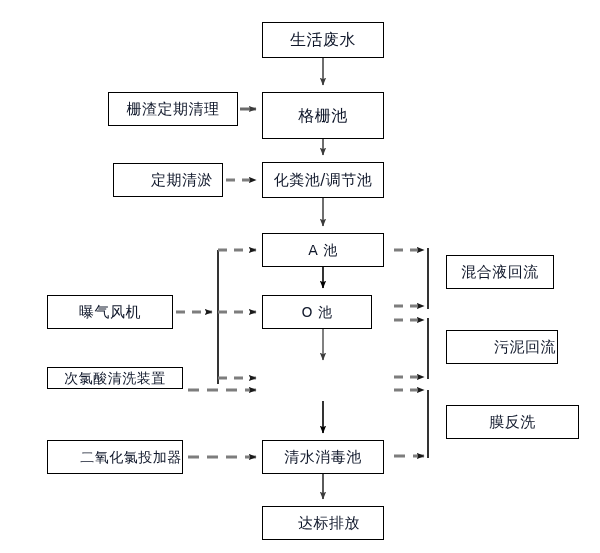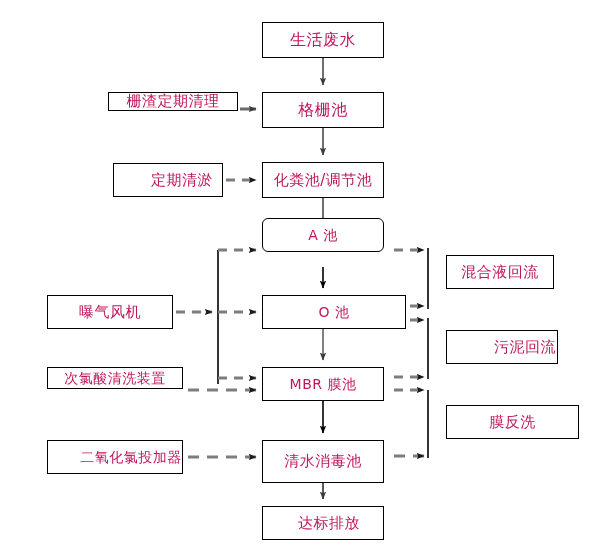--- a/index.html
+++ b/index.html
@@ -14,21 +14,21 @@
   svg.edges{position:absolute;left:0;top:0;width:600px;height:553px;pointer-events:none;}
 
   .node{
     position:absolute;
     box-sizing:border-box;
     border:1px solid #000000;
     background:#ffffff;
     display:flex;
     align-items:center;
     justify-content:center;
-    color:#be185d;
+    color:#0f172a;
     font-size:15px;
     letter-spacing:0.5px;
     white-space:nowrap;
     line-height:1;
   }
   .node .lbl{display:block;}
   .node.mono{font-family:"DejaVu Sans","Liberation Sans",sans-serif;}
 </style>
 </head>
 <body>
@@ -92,49 +92,46 @@
       <line x1="428" y1="390" x2="428" y2="458" stroke="#000000" stroke-width="1.6"></line>
       <line x1="394" y1="390" x2="424" y2="390" stroke="#7d7d7d" stroke-width="3" stroke-dasharray="9 7" marker-end="url(#arrDash)"></line>
       <line x1="394" y1="456" x2="424" y2="456" stroke="#7d7d7d" stroke-width="3" stroke-dasharray="11 8" marker-end="url(#arrDash)"></line>
     </g>
   </svg>
 
   <div class="node" style="left:262px;top:22px;width:122px;height:36px;font-size:16px;">
     <span class="lbl">生活废水</span>
   </div>
 
-  <div class="node" style="left:262px;top:92px;width:122px;height:36px;font-size:16px;">
+  <div class="node" style="left:262px;top:92px;width:122px;height:47px;font-size:16px;">
     <span class="lbl">格栅池</span>
   </div>
 
   <div class="node" style="left:262px;top:162px;width:122px;height:36px;font-size:15px;">
     <span class="lbl">化粪池/调节池</span>
   </div>
 
-  <div class="node mono" style="left:262px;top:218px;width:122px;height:34px;font-size:14px;border-radius:6px;">
+  <div class="node mono" style="left:262px;top:233px;width:122px;height:34px;font-size:14px;">
     <span class="lbl">A 池</span>
   </div>
 
-  <div class="node mono" style="left:262px;top:295px;width:144px;height:34px;font-size:14px;">
+  <div class="node mono" style="left:262px;top:295px;width:110px;height:34px;font-size:14px;">
     <span class="lbl">O 池</span>
   </div>
 
-  <div class="node mono" style="left:262px;top:367px;width:122px;height:34px;font-size:14px;">
-    <span class="lbl">MBR 膜池</span>
-  </div>
 
-  <div class="node" style="left:262px;top:440px;width:122px;height:43px;font-size:15px;">
+  <div class="node" style="left:262px;top:440px;width:122px;height:34px;font-size:15px;">
     <span class="lbl">清水消毒池</span>
   </div>
 
   <div class="node" style="left:262px;top:506px;width:122px;height:34px;font-size:15px;padding-left:12px;">
     <span class="lbl">达标排放</span>
   </div>
 
-  <div class="node" style="left:108px;top:92px;width:130px;height:19px;font-size:15px;text-align:center;">
+  <div class="node" style="left:108px;top:92px;width:130px;height:34px;font-size:15px;text-align:center;">
     <span class="lbl">栅渣定期清理</span>
   </div>
 
   <div class="node" style="left:113px;top:163px;width:110px;height:34px;font-size:15px;padding-left:28px;">
     <span class="lbl">定期清淤</span>
   </div>
 
   <div class="node" style="left:47px;top:295px;width:126px;height:34px;font-size:15px;">
     <span class="lbl">曝气风机</span>
   </div>

